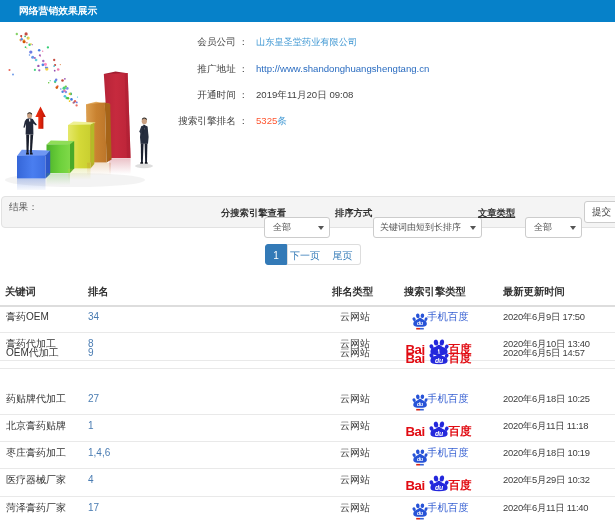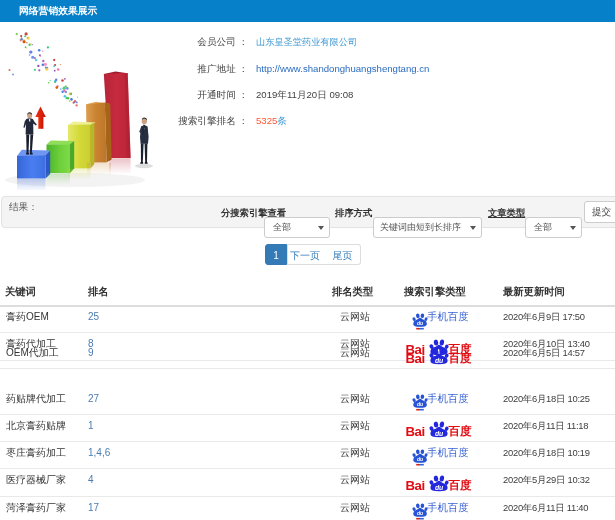--- a/index.html
+++ b/index.html
@@ -259,42 +259,42 @@
       <span class="lab">搜索引擎排名 ：</span>
       <span class="val"><b style="color:#fd5631;font-weight:normal;">5325</b><b style="color:#3e97d3;font-weight:normal;">条</b></span>
     </div>
 
   <div class="panel">
     <span class="rlab">结果：</span>
     <span class="blab" style="left:195px;margin-left:24px;">分搜索引擎查看</span>
     <div class="sel" style="left:262px;width:66px;">全部<i class="car"></i></div>
     <span class="blab" style="left:333px;">排序方式</span>
     <div class="sel" style="left:371px;width:109px;padding-left:6px;">关键词由短到长排序<i class="car"></i></div>
-    <span class="blab" style="left:486px;text-decoration:underline;">文章类型</span>
+    <span class="blab" style="left:476px;text-decoration:underline;">文章类型</span>
     <div class="sel" style="left:523px;width:57px;">全部<i class="car"></i></div>
     <div class="btn">提交</div>
   </div>
 
   <div class="pag">
     <div class="pg1">1</div>
     <div class="pg2">下一页</div>
     <div class="pg3">尾页</div>
   </div>
 
   <div class="thead">
     <span style="left:5px;">关键词</span>
     <span style="left:88px;">排名</span>
     <span style="left:332px;">排名类型</span>
     <span style="left:404px;">搜索引擎类型</span>
     <span style="left:503px;">最新更新时间</span>
   </div>
 
   <div class="trow" style="top:306.2px;">
       <span class="c1">膏药OEM</span>
-      <span class="c2">25</span>
+      <span class="c2">34</span>
       <span class="c3">云网站</span>
       <span class="eng">
         <svg style="position:absolute;left:8px;top:6.5px;" width="16" height="17" viewBox="0 0 16 17" xmlns="http://www.w3.org/2000/svg">
 <g fill="#2753d7">
 <ellipse cx="2.1" cy="6.1" rx="1.5" ry="1.9" transform="rotate(-26 2.1 6.1)"></ellipse>
 <ellipse cx="5.8" cy="2.9" rx="1.8" ry="2.3" transform="rotate(-7 5.8 2.9)"></ellipse>
 <ellipse cx="10.4" cy="2.8" rx="1.8" ry="2.3" transform="rotate(7 10.4 2.8)"></ellipse>
 <ellipse cx="14" cy="6.1" rx="1.4" ry="1.8" transform="rotate(26 14 6.1)"></ellipse>
 <path d="M1.2,10.9 Q1.2,8.1 3.7,7.2 Q5.8,6.5 6.9,5.3 Q8.1,4.1 9.3,5.3 Q10.4,6.5 12.5,7.3 Q14.9,8.1 14.9,10.9 Q14.9,13.8 8,13.8 Q1.2,13.8 1.2,10.9 Z"></path>
 </g>

